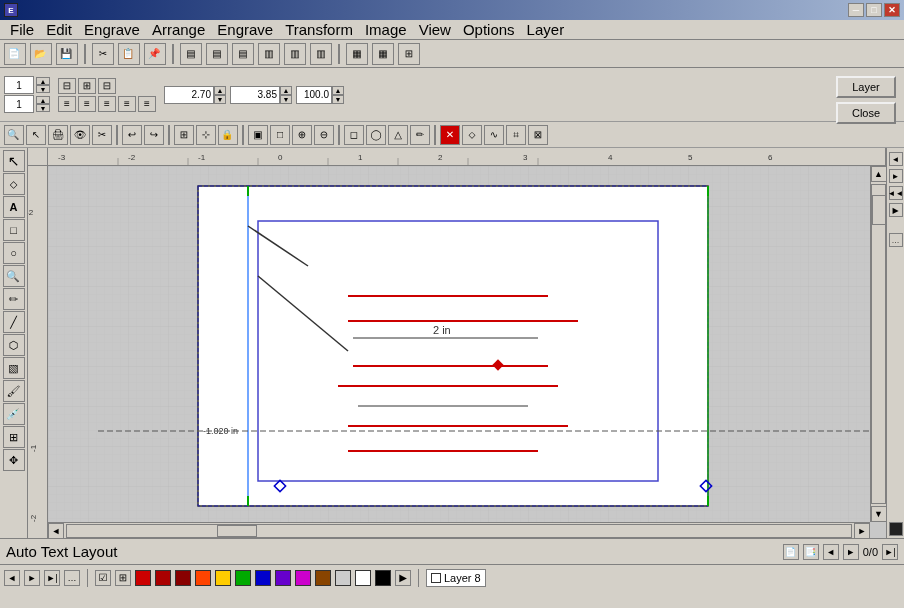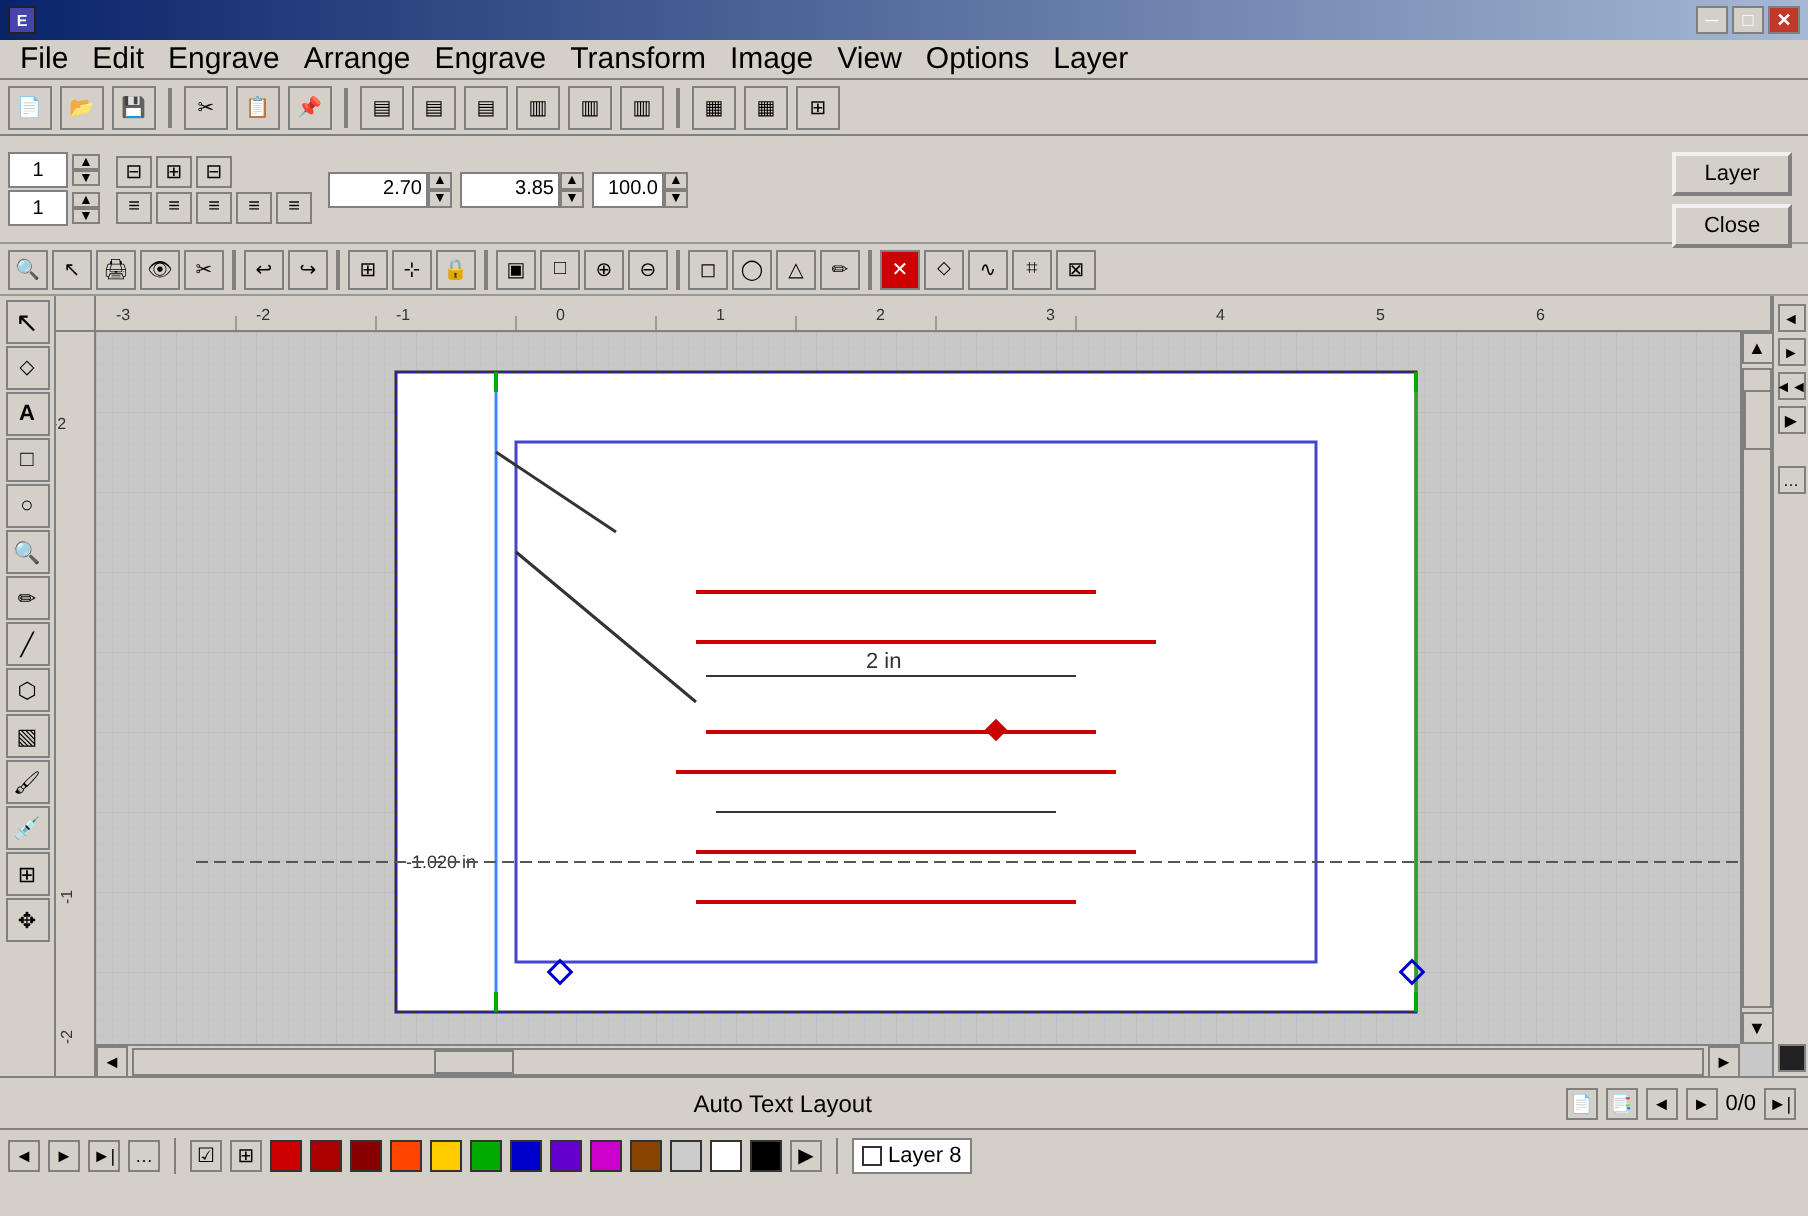--- a/index.html
+++ b/index.html
@@ -265,23 +265,22 @@
     .status-bar {
       height: 26px;
       background: #d4d0c8;
       border-top: 1px solid #808080;
       display: flex;
       align-items: center;
       padding: 0 6px;
       gap: 6px;
     }
     .status-text {
-      font-size: 12px;
+      font-size: 15px;
       flex: 1;
-      text-align: center;
     }
     .status-right {
       display: flex;
       align-items: center;
       gap: 4px;
       font-size: 11px;
     }
 
     
     .layer-bar {

